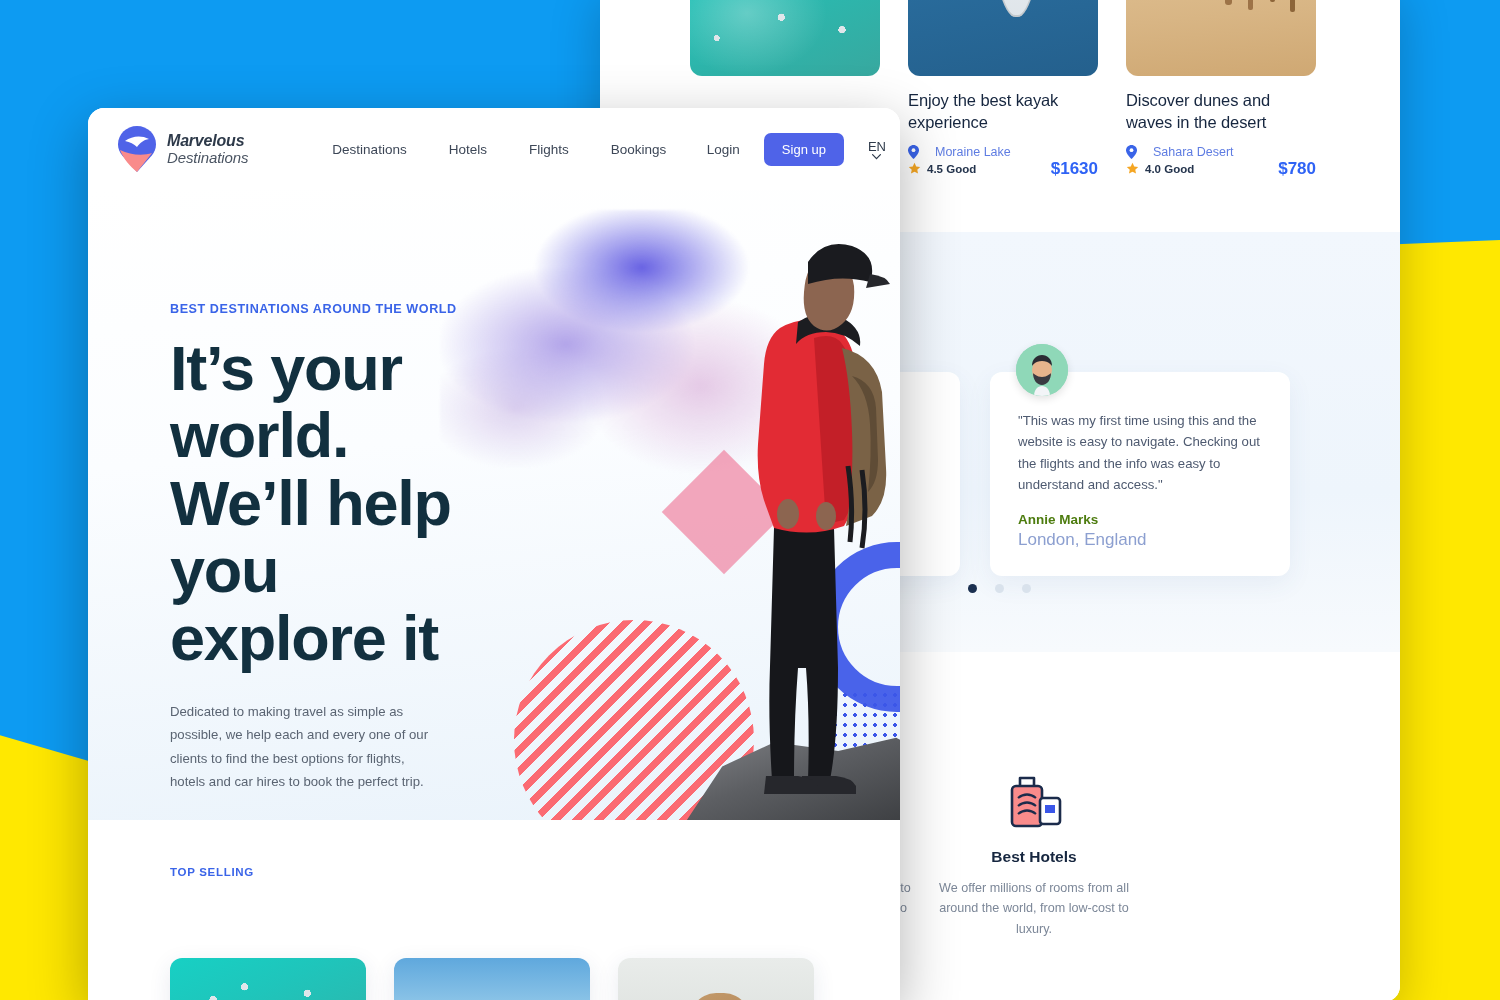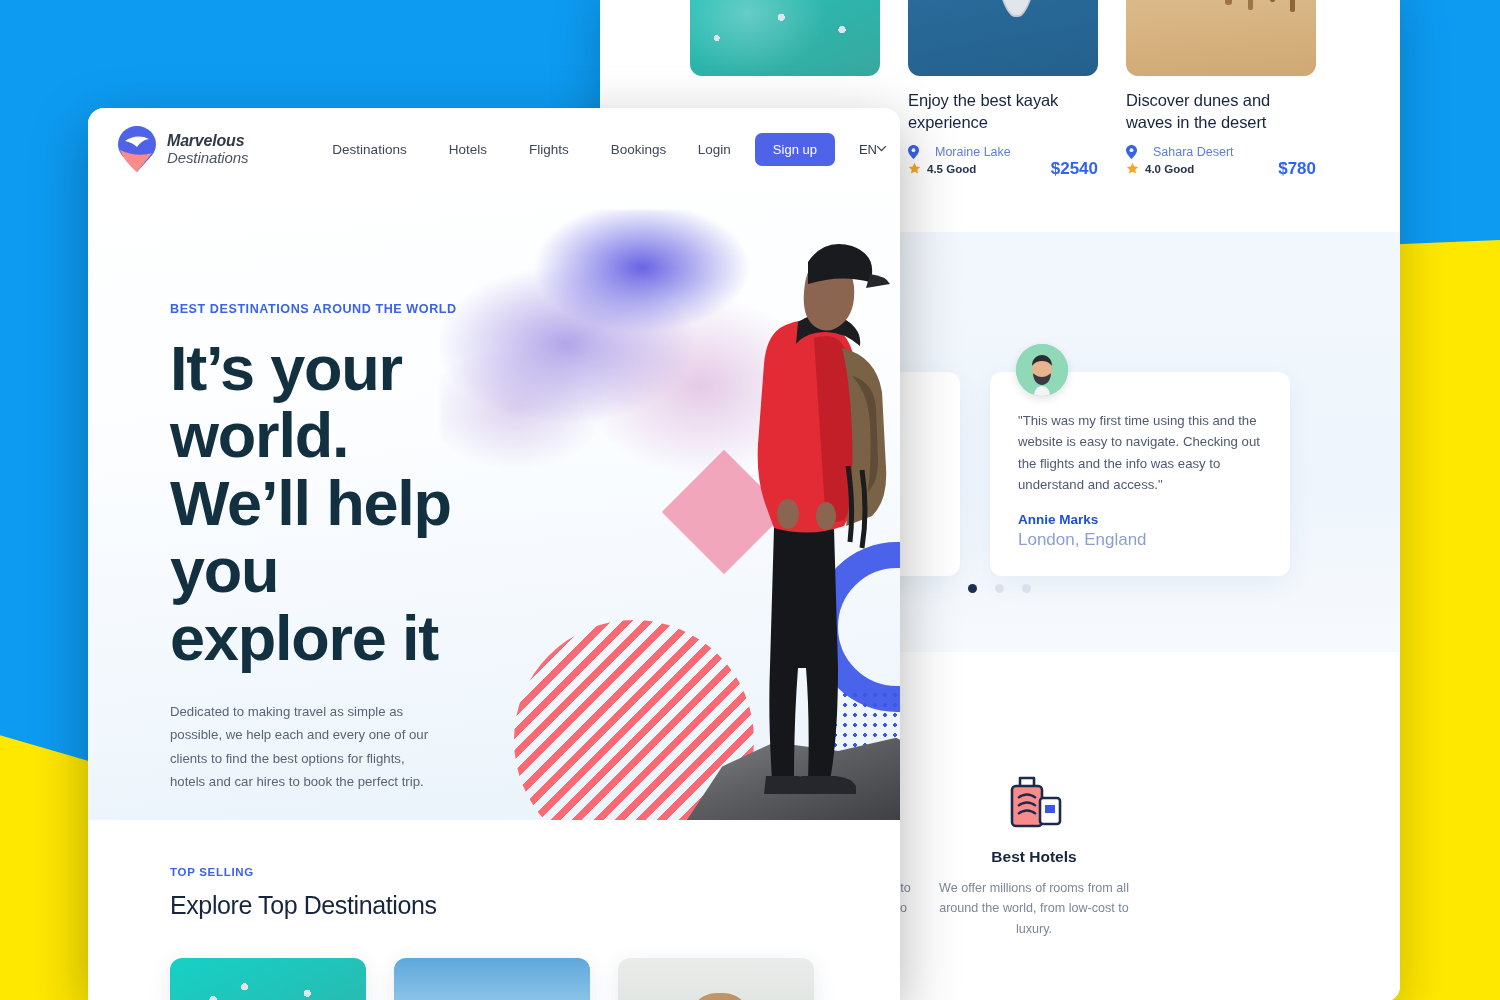--- a/index.html
+++ b/index.html
@@ -108,21 +108,21 @@
     width: 52px; height: 52px; border-radius: 50%;
     background: #8fd8b8;
     overflow: hidden;
     box-shadow: 0 3px 9px rgba(0,0,0,.12);
   }
   .testi-quote {
     font-size: 13.2px; line-height: 1.62; color: #4e5a70;
   }
   .testi-name {
     margin-top: 16px;
-    font-size: 13.5px; font-weight: 700; color: #1d4ed8;
+    font-size: 13.5px; font-weight: 700; color: #4d7c0f;
   }
   .testi-place {
     margin-top: 3px;
     font-size: 17px; color: #8c9fd0;
   }
   #carousel-dots {
     position: absolute; left: 368px; top: 352px;
     display: flex; gap: 18px;
   }
   .dot { width: 9px; height: 9px; border-radius: 50%; background: #d9e2ec; }
@@ -200,21 +200,21 @@
   #login-link { font-size: 13.5px; color: #3d4757; cursor: pointer; }
   #signup-btn {
     background: #4f63e8; color: #fff;
     font-size: 13px; font-weight: 500;
     border: none; border-radius: 7px;
     padding: 9px 18px; cursor: pointer;
     font-family: "Liberation Sans", sans-serif;
   }
   #lang-select {
     display: flex; align-items: center; gap: 0;
-    font-size: 13px; color: #2e3a4a; cursor: pointer;
+    font-size: 13px; color: #2e3a4a; cursor: pointer; flex-direction: column;
   }
 
   
   #hero {
     position: relative;
     height: 630px;
     background: linear-gradient(175deg,#ffffff 0%,#fbfdff 40%,#eaf3fb 100%);
     overflow: hidden;
   }
   #hero-copy {
@@ -421,21 +421,21 @@
             </svg>
             <span>Moraine Lake</span>
           </div>
           <div class="bp-meta">
             <div class="bp-rate">
               <svg class="star-ic" viewBox="0 0 24 24">
                 <path d="M12 1.5l3.2 6.7 7.3.9-5.4 5 1.4 7.2L12 17.8 5.5 21.3l1.4-7.2-5.4-5 7.3-.9z" fill="#f5a623"></path>
               </svg>
               <span>4.5 Good</span>
             </div>
-            <div class="bp-price">$2540</div>
+            <div class="bp-price">$1630</div>
           </div>
         </div>
       </div>
 
       <div class="bp-card">
         <div class="bp-thumb">
           <div class="ph ph-desert"></div>
         </div>
         <div class="bp-ct">
           <div class="bp-title">Discover dunes and waves in the desert</div>
@@ -607,21 +607,20 @@
     <div id="hero-copy">
       <div id="hero-eyebrow">BEST DESTINATIONS AROUND THE WORLD</div>
       <h1 id="hero-title">It’s your world.<br>We’ll help you explore it</h1>
       <p id="hero-desc">Dedicated to making travel as simple as possible, we help each and every one of our clients to find the best options for flights, hotels and car hires to book the perfect trip.</p>
       <button id="explore-btn">Let's Explore</button>
     </div>
   </div>
 
   <div id="top-selling">
     <div id="ts-eyebrow">TOP SELLING</div>
-    <div id="ts-title">Explore Top Destinations</div>
 
     <div id="ts-cards">
       <div class="ts-thumb">
         <div class="ph ph-tropical"></div>
       </div>
       <div class="ts-thumb">
         <div class="ph ph-mountain"></div>
       </div>
       <div class="ts-thumb">
         <div class="ph ph-camel"></div>

